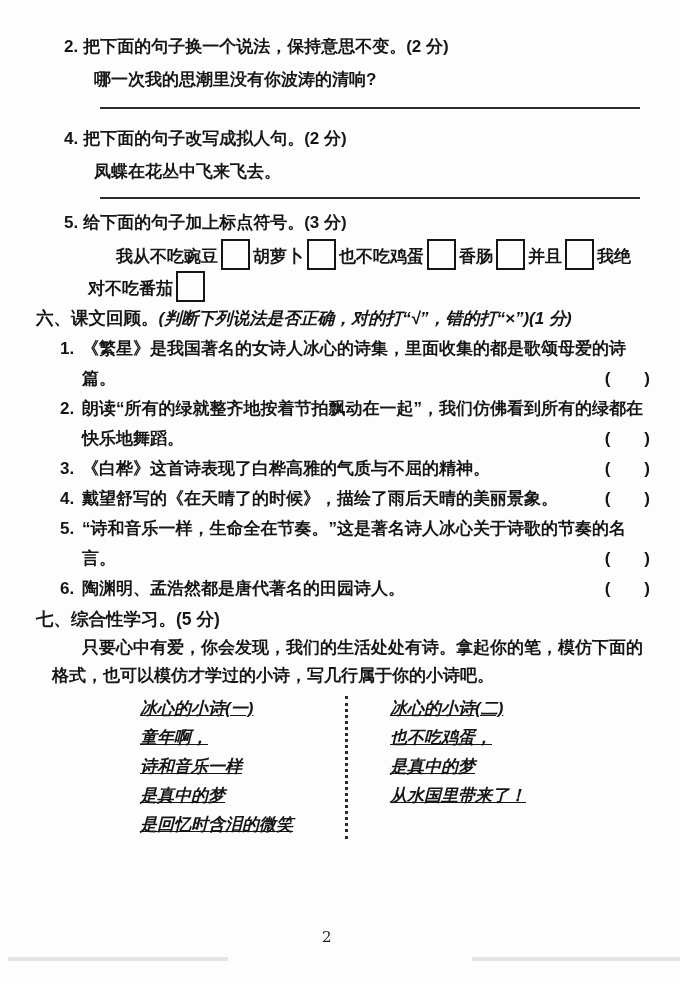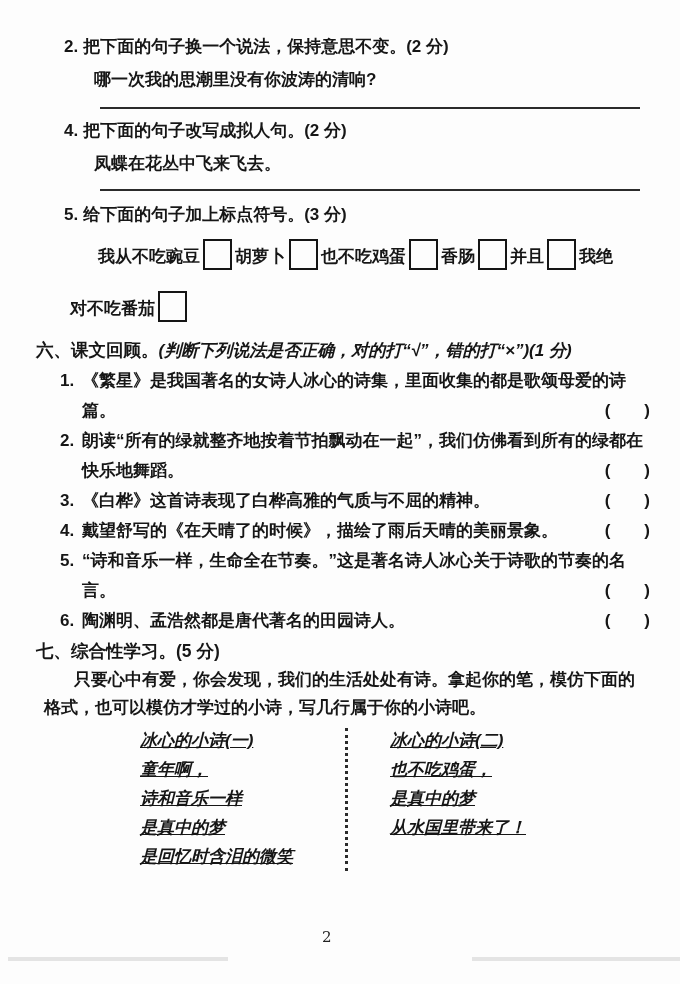--- a/index.html
+++ b/index.html
@@ -24,51 +24,51 @@
   .w-item { margin-left:28px; }
   .w-prompt { line-height:33px; white-space:nowrap; }
   .w-num { margin-right:5px; }
   .w-sentence { margin-left:30px; line-height:33px; }
   .answer-line {
     margin-left:36px;
     height:0;
     border-bottom:2px solid #2b2b2b;
   }
   .mt17 { margin-top:17px; }
-  .mt13 { margin-top:5px; }
+  .mt13 { margin-top:13px; }
   .mt11 { margin-top:11px; }
   .mt9  { margin-top:9px; }
   .mt7  { margin-top:7px; }
   .mt3  { margin-top:3px; }
   
   .punct-para {
-    margin-left:34px;
+    margin-left:52px;
     width:548px;
-    line-height:52px;
+    line-height:28px;
     text-indent:28px;
   }
   .pbox {
     display:inline-block;
     width:25px; height:27px;
     border:2.5px solid #151515;
     background:#fdfdfd;
     vertical-align:-8px;
     margin:0 3px;
     text-indent:0;
   }
   
   .sec-header { line-height:30px; font-size:17.5px; }
   .sec-note { font-style:italic; font-size:17px; }
   .review-list { margin-left:24px; width:590px; }
   .r-item { position:relative; padding-left:22px; line-height:30px; }
   .r-num { position:absolute; left:0; top:0; }
   .r-bracket { position:absolute; right:0; bottom:0; white-space:pre; }
   
   .intro-para {
-    margin-left:8px;
+    margin-left:16px;
     width:596px;
     line-height:28px;
     text-indent:30px;
   }
   .poems {
     display:flex;
     margin-left:104px;
     margin-top:4px;
     text-decoration:underline;
   }

